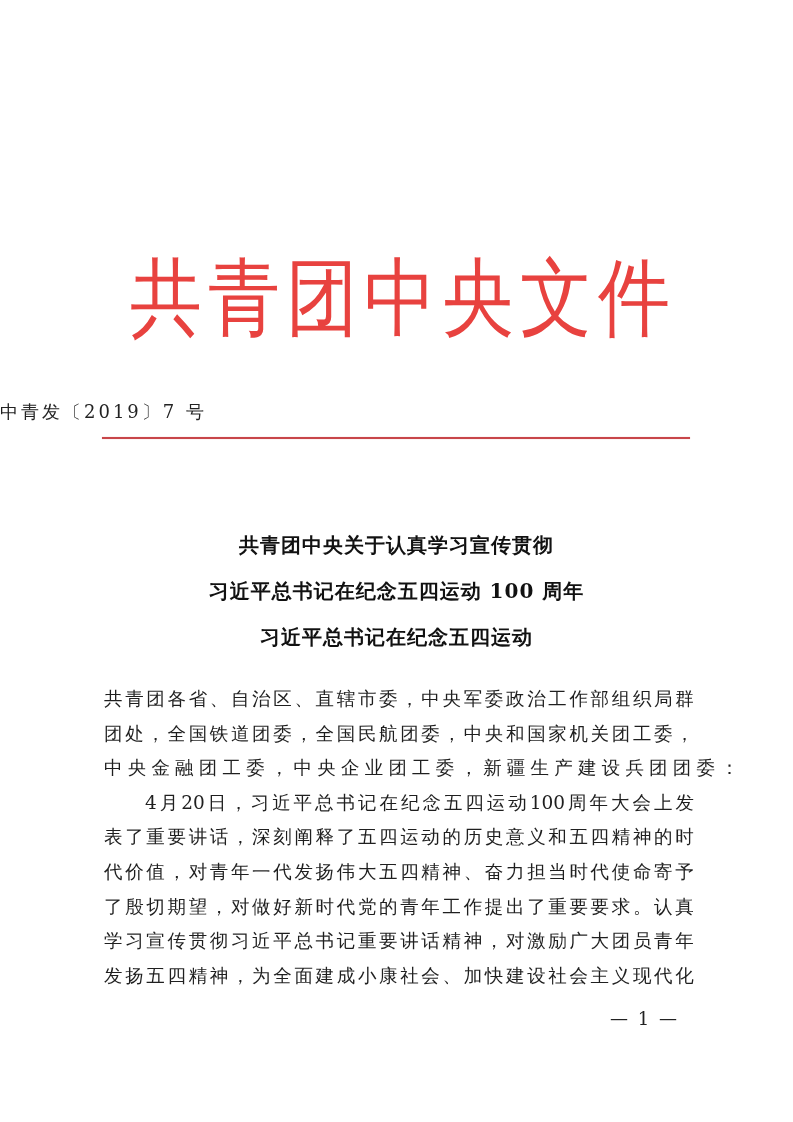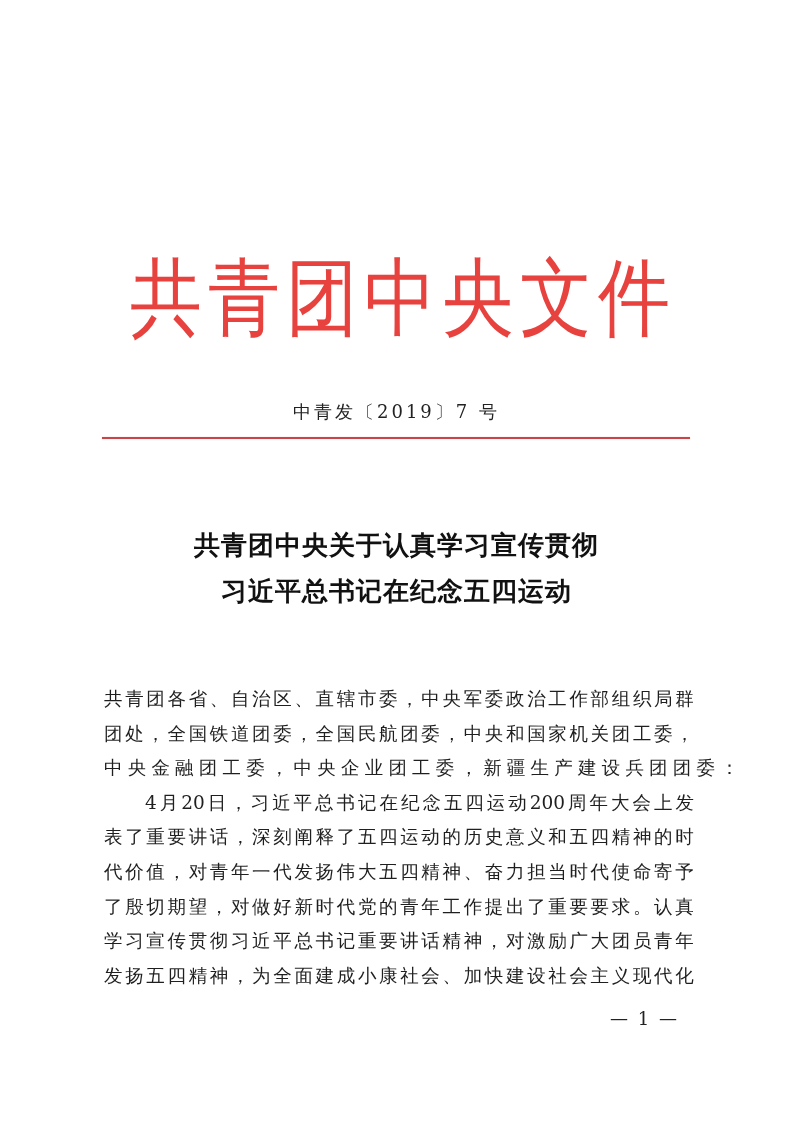--- a/index.html
+++ b/index.html
@@ -40,42 +40,42 @@
       display: inline-block;
       width: 72px;
       text-align: center;
       transform: scaleY(1.18);
     }
     .doc-number {
       position: absolute;
       left: 0;
       width: 793px;
       top: 400px;
-      text-align: center;
+      text-align: left;
       font-size: 18px;
       letter-spacing: 3px;
       line-height: 24px;
       color: #222;
     }
     .red-rule {
       position: absolute;
       left: 102px;
       top: 437px;
       width: 588px;
       height: 2px;
       background: #c8464a;
       box-shadow: 0 0 1px #e48a8a;
     }
     .title {
       position: absolute;
       left: 0;
       width: 793px;
       top: 522px;
       text-align: center;
-      font-size: 26px;
+      font-size: 20px;
       font-weight: bold;
       line-height: 46px;
       color: #111;
       letter-spacing: 1px;
     }
     .title div { height: 46px; }
     .body-text {
       position: absolute;
       left: 104px;
       top: 682px;
@@ -123,20 +123,21 @@
     <span>文</span>
     <span>件</span>
   </div>
 
   <div class="doc-number">中青发〔2019〕7 号</div>
 
   <div class="red-rule"></div>
 
   <div class="title">
     <div>共青团中央关于认真学习宣传贯彻</div>
+    <div>习近平总书记在纪念五四运动 100 周年</div>
     <div>习近平总书记在纪念五四运动</div>
   </div>
 
   <div class="body-text">
     <div class="line justify">
         <span>共</span>
         <span>青</span>
         <span>团</span>
         <span>各</span>
         <span>省</span>
@@ -207,21 +208,21 @@
         <span>总</span>
         <span>书</span>
         <span>记</span>
         <span>在</span>
         <span>纪</span>
         <span>念</span>
         <span>五</span>
         <span>四</span>
         <span>运</span>
         <span>动</span>
-        <span>200</span>
+        <span>100</span>
         <span>周</span>
         <span>年</span>
         <span>大</span>
         <span>会</span>
         <span>上</span>
         <span>发</span>
       </div>
     <div class="line justify">
         <span>表</span>
         <span>了</span>

